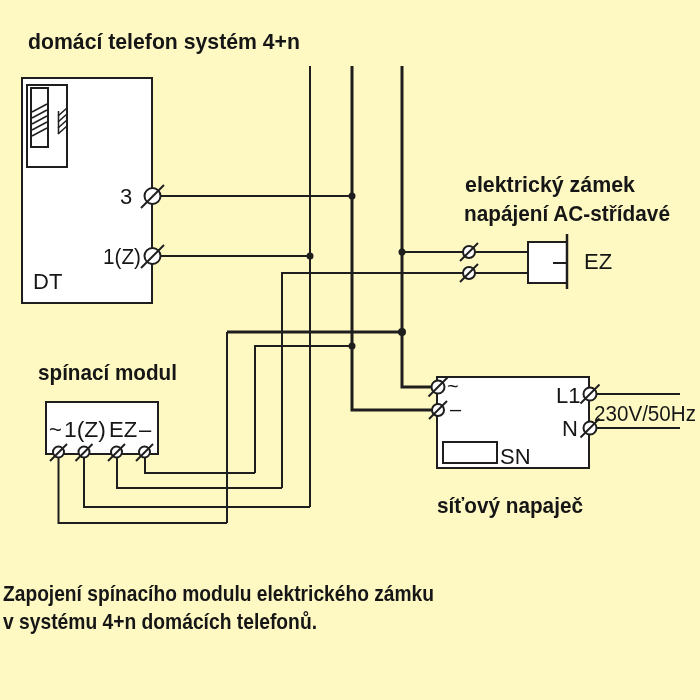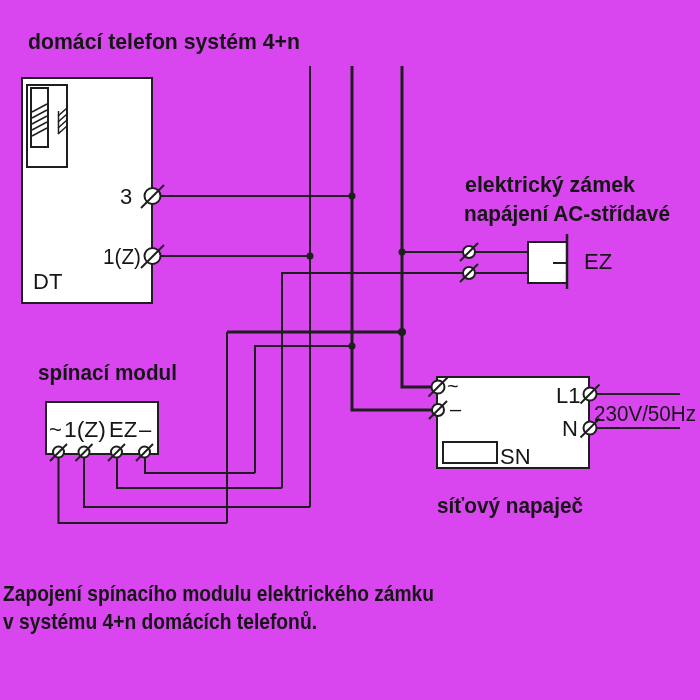--- a/index.html
+++ b/index.html
@@ -4,21 +4,21 @@
 <style>
   html, body {
     margin: 0;
     padding: 0;
     background: #ffffff;
   }
   .stage {
     position: relative;
     width: 700px;
     height: 700px;
-    background: #d946ef;
+    background: #fef9c3;
     font-family: "Liberation Sans", sans-serif;
   }
   svg text {
     fill: #161616;
     font-family: "Liberation Sans", sans-serif;
     font-size: 22px;
   }
   svg text.bold { font-weight: bold; }
   svg text.small { font-size: 20px; }
   .bx   { fill: #ffffff; stroke: #1e1e1e; stroke-width: 2; }

